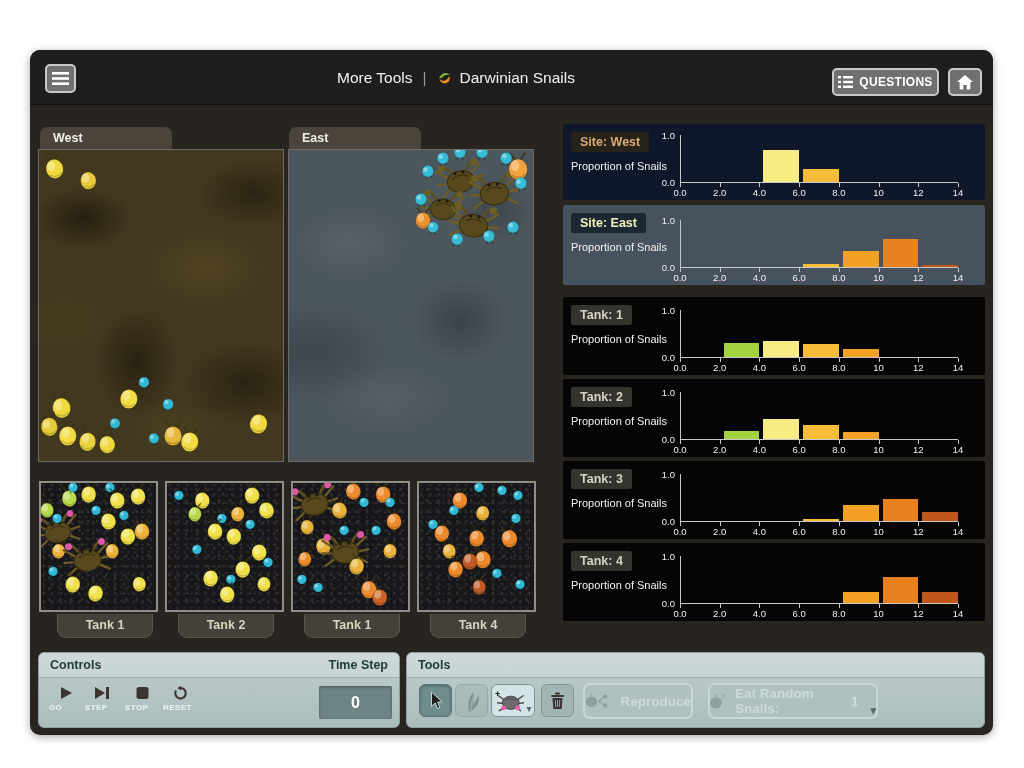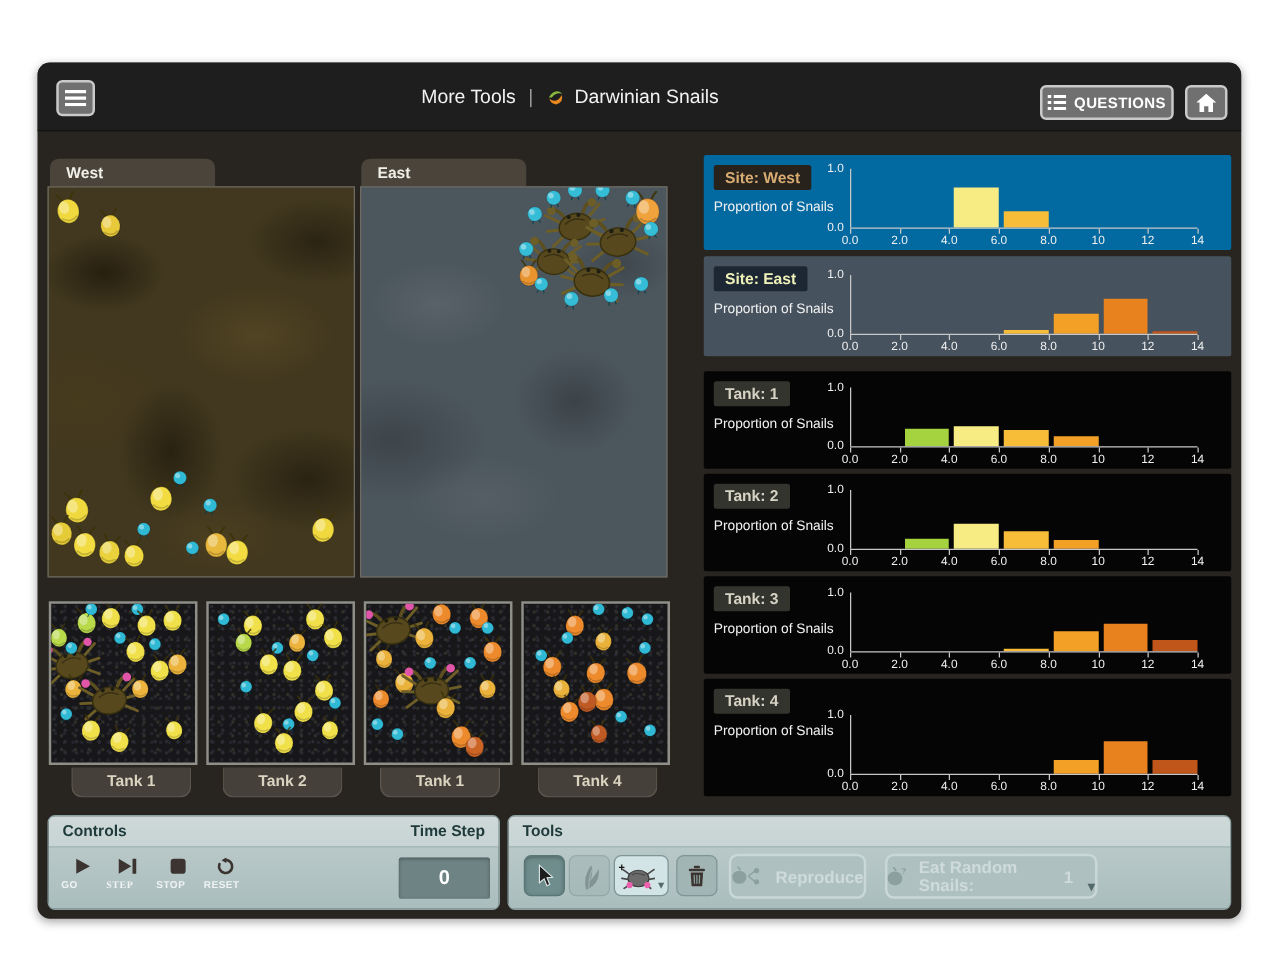--- a/index.html
+++ b/index.html
@@ -52,21 +52,21 @@
       radial-gradient(circle at 50% 85%, #262630 1px, transparent 1.6px);
     background-size:9px 9px, 11px 11px, 7px 7px; }
   .tank-label { position:absolute; height:24px; width:96px; background:#45403a; border:1px solid #5c564c; border-top:none;
                 border-radius:0 0 9px 9px; color:#d9d4c0; font-size:12.5px; font-weight:bold; text-align:center; line-height:23px; }
 
   .entity { position:absolute; transform:translate(-50%,-50%); }
   .entity svg { display:block; }
 
   
   .chart-panel { position:absolute; left:533px; width:422px; border-radius:2px; }
-  .chart-panel.west { background:#0369a1; }
+  .chart-panel.west { background:#0f172a; }
   .chart-panel.east { background:#46525e; }
   .chart-panel.tank { background:#050505; }
   .chart-label { position:absolute; left:8px; top:8px; font-size:12.5px; font-weight:bold; padding:3px 9px; border-radius:2px; }
   .west .chart-label { background:#27221c; color:#d8ab72; }
   .east .chart-label { background:#1c2733; color:#eef0b8; }
   .tank .chart-label { background:#34342f; color:#d6d2c4; }
   .chart-ylabel { position:absolute; left:8px; top:36px; font-size:11px; color:#f2f2f2; }
   .plot { position:absolute; left:117px; width:278px; bottom:18px; height:47px; }
   .yaxis { position:absolute; left:0; top:0; bottom:0; width:1px; background:#c8c8c8; }
   .xaxis { position:absolute; left:0; right:0; bottom:-1px; height:1px; background:#c8c8c8; }
@@ -1224,21 +1224,21 @@
             <div class="xtickmark" style="left: 158.857px;"></div>
             <span class="xtick" style="left: 158.857px;">8.0</span>
             <div class="xtickmark" style="left: 198.571px;"></div>
             <span class="xtick" style="left: 198.571px;">10</span>
             <div class="xtickmark" style="left: 238.286px;"></div>
             <span class="xtick" style="left: 238.286px;">12</span>
             <div class="xtickmark" style="left: 278px;"></div>
             <span class="xtick" style="left: 278px;">14</span>
           </div>
         </div>
-        <div class="chart-panel tank" style="top: 493px; height: 94px;">
+        <div class="chart-panel tank" style="top: 493px; height: 78px;">
           <span class="chart-label">Tank: 4</span>
           <span class="chart-ylabel">Proportion of Snails</span>
           <div class="plot">
             <div class="bar" style="left: 162.857px; width: 35.7143px; height: 11px; background: rgb(243, 160, 39);"></div>
             <div class="bar" style="left: 202.571px; width: 35.7143px; height: 26px; background: rgb(232, 130, 31);"></div>
             <div class="bar" style="left: 242.286px; width: 35.7143px; height: 11px; background: rgb(193, 86, 26);"></div>
             <div class="yaxis"></div>
             <div class="xaxis"></div>
             <span class="ytick" style="top: 0px;">1.0</span>
             <span class="ytick" style="top: 47px;">0.0</span>
@@ -1266,21 +1266,21 @@
       <div class="bpanel-head">
         <span>Controls</span>
         <span class="timestep-label">Time Step</span>
       </div>
       <div class="ctl-btn" style="left:10px;">
         <svg width="14" height="14" viewBox="0 0 14 14">
           <path d="M2,1 L13,7 L2,13 Z" fill="#3c3430"></path>
         </svg>
         <span class="lbl">GO</span>
       </div>
-      <div class="ctl-btn" style="left:46px;font-family:Liberation Serif, serif;">
+      <div class="ctl-btn" style="left:46px;">
         <svg width="16" height="14" viewBox="0 0 16 14">
           <path d="M1,1 L11,7 L1,13 Z" fill="#3c3430"></path>
             <rect x="12" y="1" width="3" height="12" fill="#3c3430"></rect>
         </svg>
         <span class="lbl">STEP</span>
       </div>
       <div class="ctl-btn" style="left:86px;">
         <svg width="13" height="14" viewBox="0 0 13 14">
           <rect x="0.5" y="1" width="12" height="12" rx="2.5" fill="#3c3430"></rect>
         </svg>

